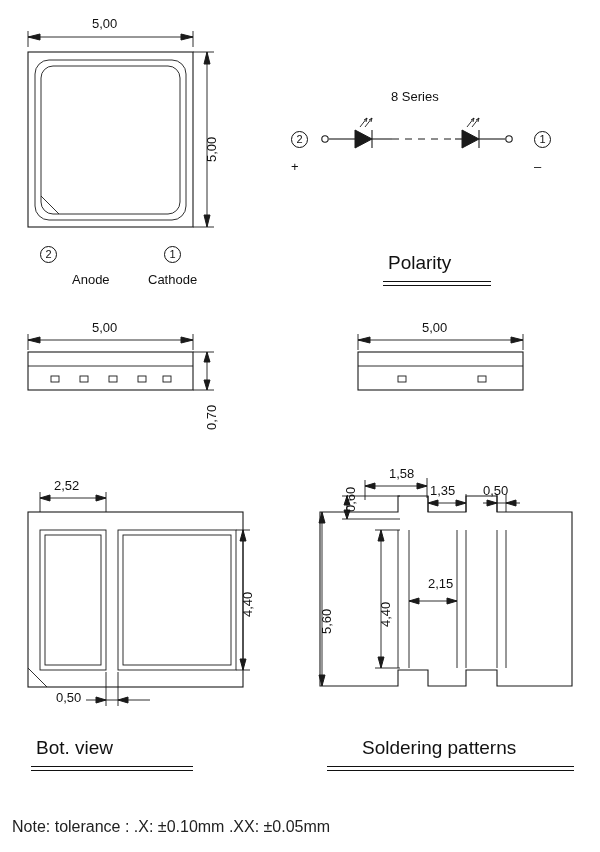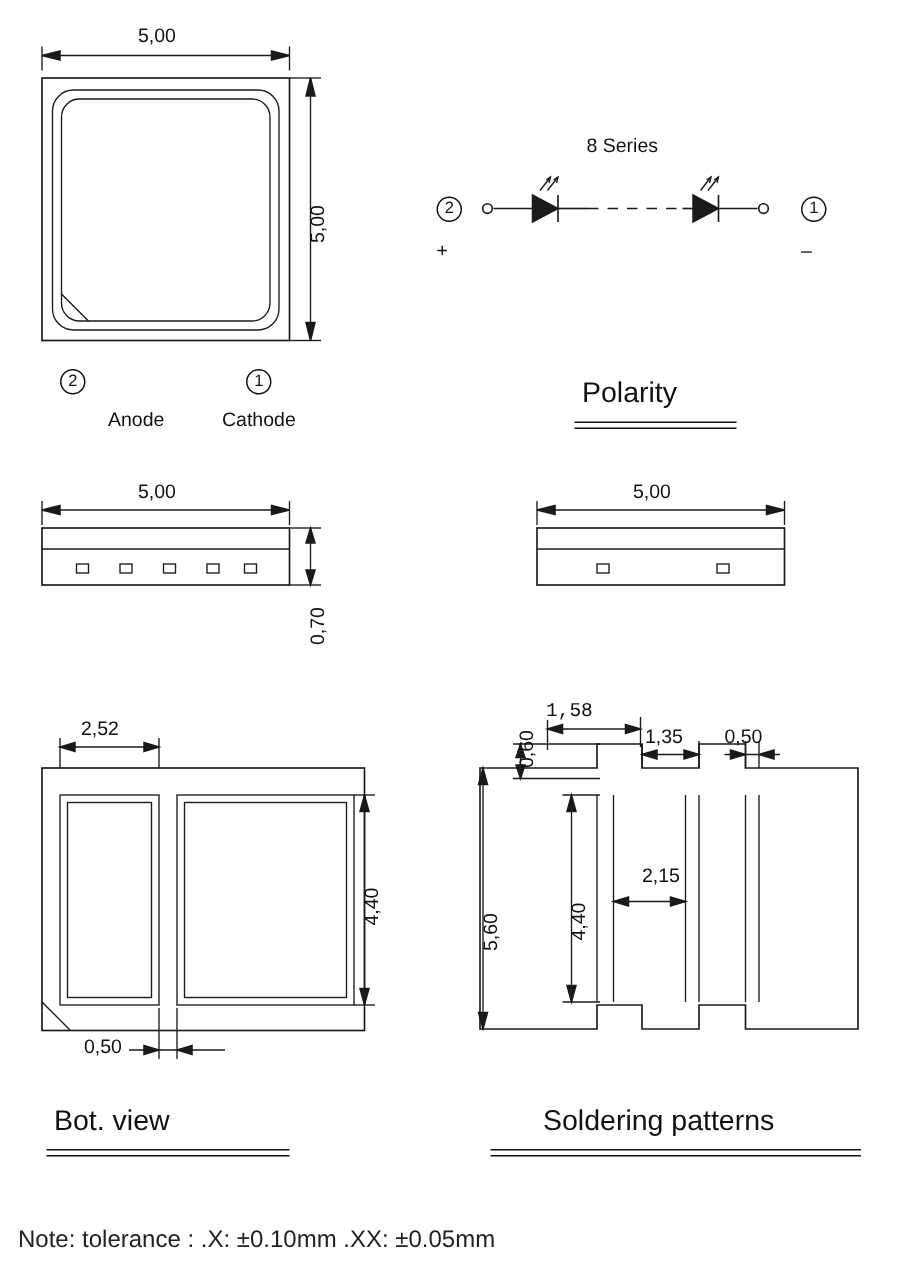--- a/index.html
+++ b/index.html
@@ -250,21 +250,21 @@
   <div class="lbl vert" style="left:204px; top:430px;">0,70</div>
   <div class="lbl" style="left:422px; top:320px;">5,00</div>
 
   <div class="lbl" style="left:54px; top:478px;">2,52</div>
   <div class="lbl vert" style="left:240px; top:617px;">4,40</div>
   <div class="lbl" style="left:56px; top:690px;">0,50</div>
   <div class="title" style="left:36px; top:737px;">Bot. view</div>
   <div class="dbl-underline" style="left:31px; top:766px; width:162px;"></div>
 
   <div class="lbl vert" style="left:343px; top:512px;">0,60</div>
-  <div class="lbl" style="left:364px; top:466px;font-family:Liberation Mono, monospace;">1,58</div>
+  <div class="lbl" style="left:389px; top:466px;">1,58</div>
   <div class="lbl" style="left:430px; top:483px;">1,35</div>
   <div class="lbl" style="left:483px; top:483px;">0,50</div>
   <div class="lbl vert" style="left:319px; top:634px;">5,60</div>
   <div class="lbl vert" style="left:378px; top:627px;">4,40</div>
   <div class="lbl" style="left:428px; top:576px;">2,15</div>
   <div class="title" style="left:362px; top:737px;">Soldering patterns</div>
   <div class="dbl-underline" style="left:327px; top:766px; width:247px;"></div>
 
   <div class="note" style="left:0; top:818px;">Note: tolerance : .X: ±0.10mm .XX: ±0.05mm</div>
 

